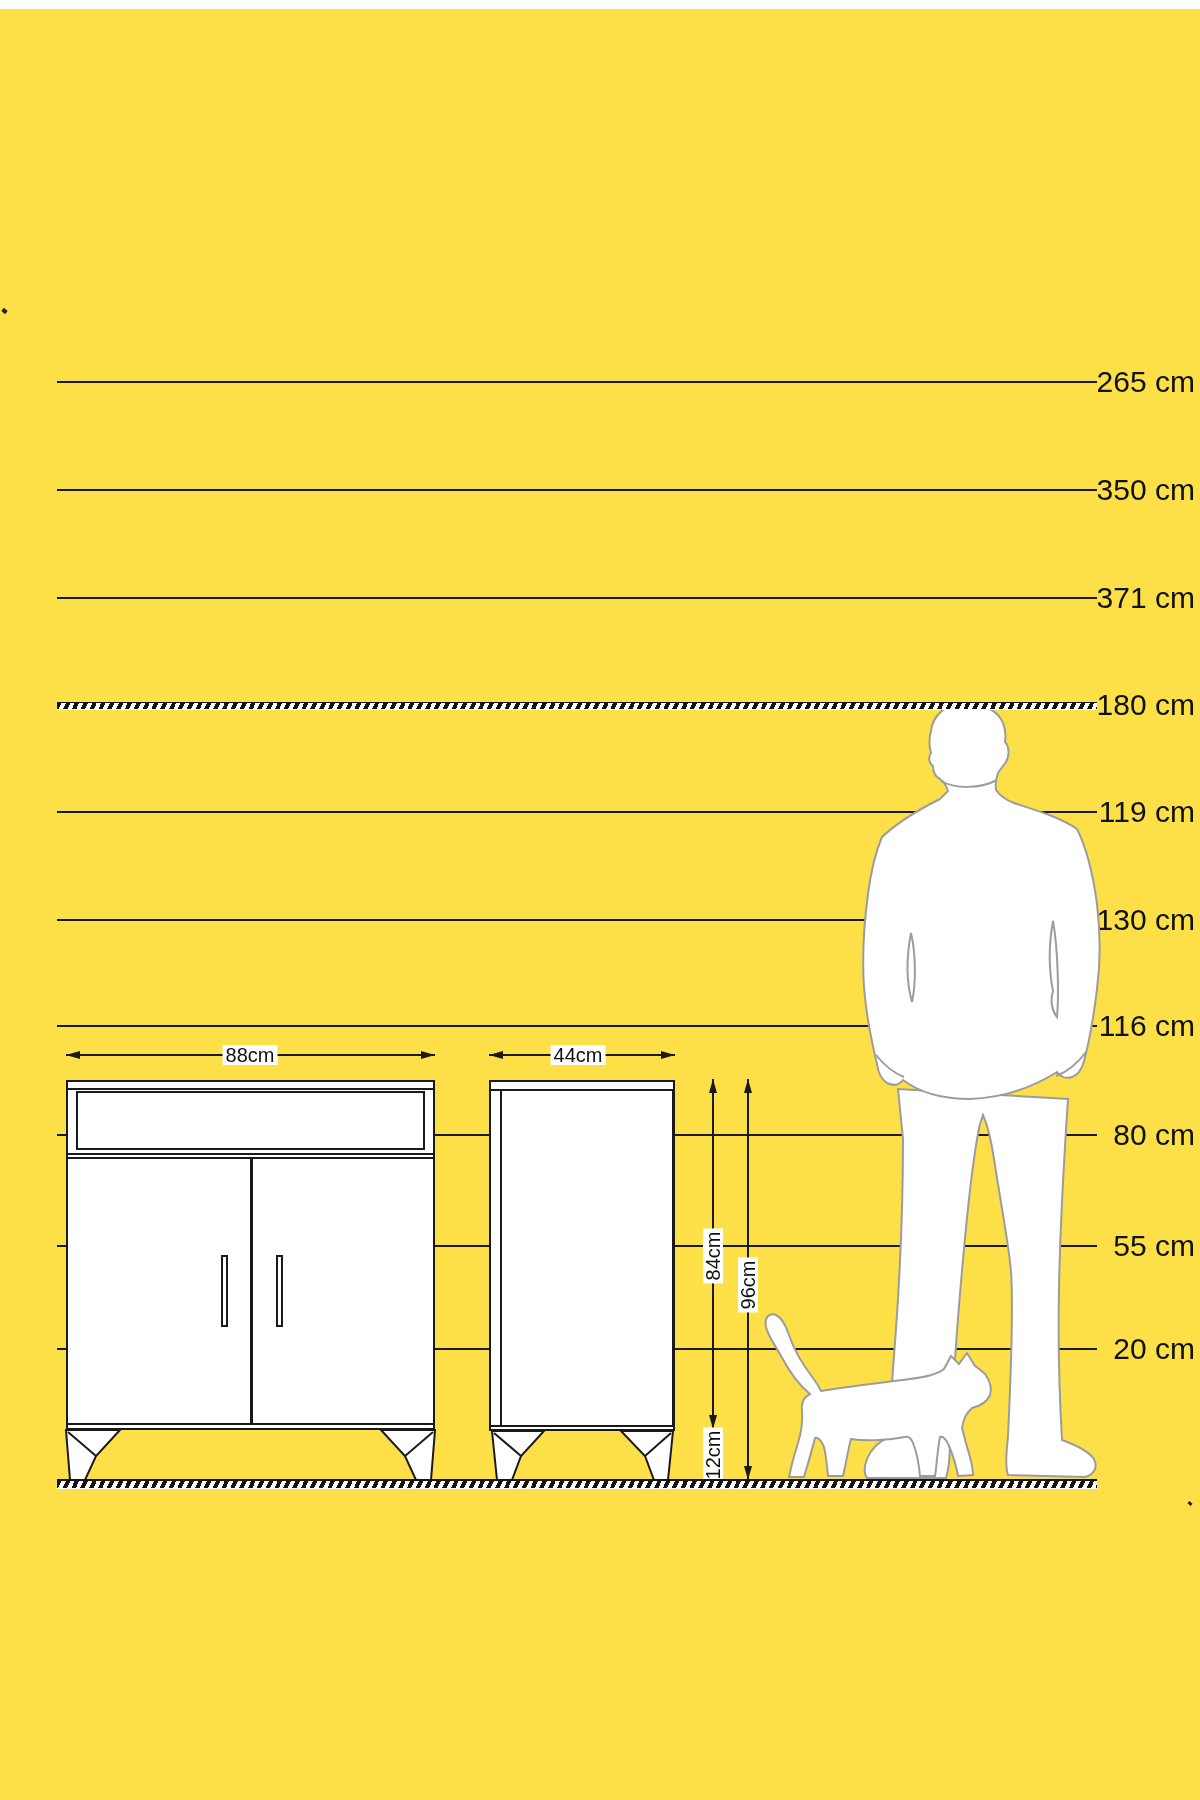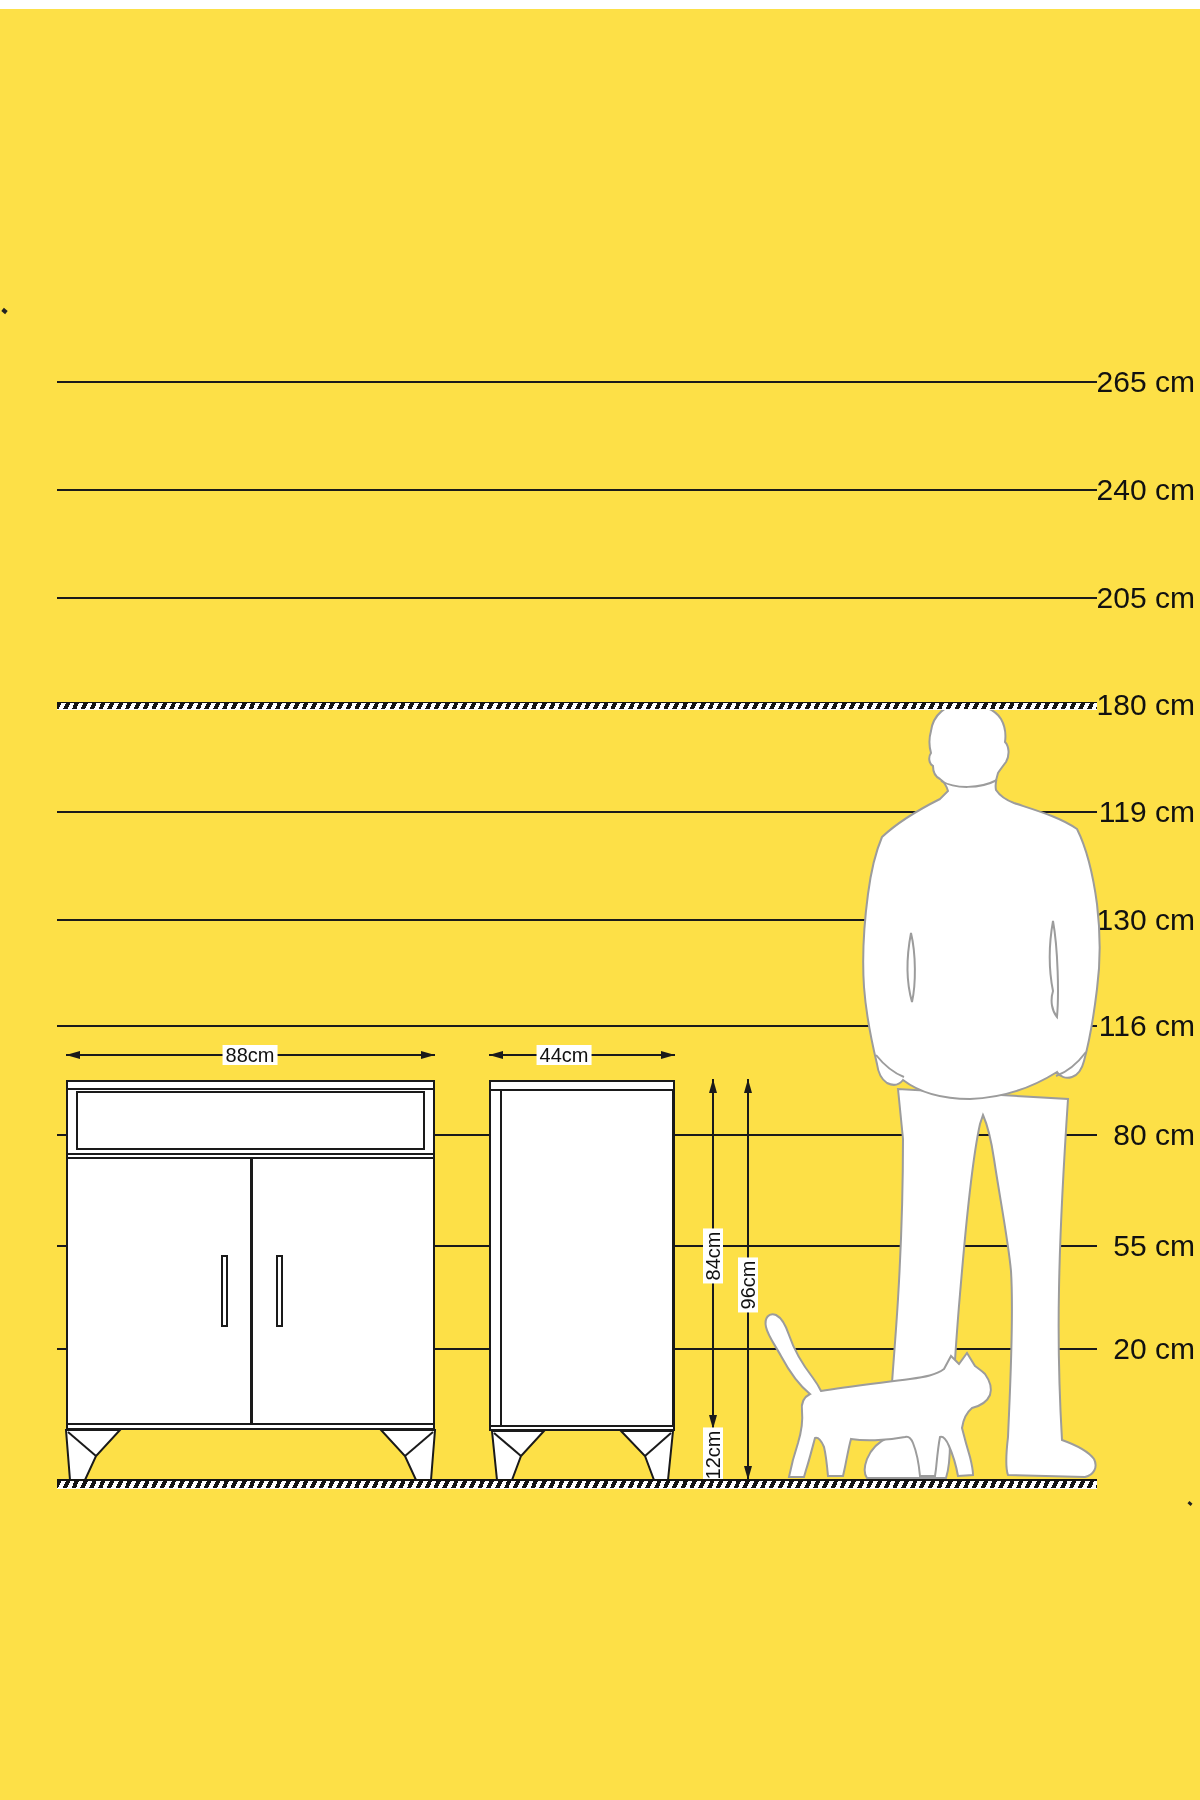--- a/index.html
+++ b/index.html
@@ -70,22 +70,22 @@
   <div class="refline" style="top:588px"></div>
   <div class="hatchline" style="top:693px;height:6px"></div>
   <div class="refline" style="top:802px"></div>
   <div class="refline" style="top:910px"></div>
   <div class="refline" style="top:1016px"></div>
   <div class="refline" style="top:1125px"></div>
   <div class="refline" style="top:1236px"></div>
   <div class="refline" style="top:1339px"></div>
 
   <div class="scale-label" style="top:373px">265 cm</div>
-  <div class="scale-label" style="top:481px">240 cm</div>
-  <div class="scale-label" style="top:589px">205 cm</div>
+  <div class="scale-label" style="top:481px">350 cm</div>
+  <div class="scale-label" style="top:589px">371 cm</div>
   <div class="scale-label" style="top:696px">180 cm</div>
   <div class="scale-label" style="top:803px">119 cm</div>
   <div class="scale-label" style="top:911px">130 cm</div>
   <div class="scale-label" style="top:1017px">116 cm</div>
   <div class="scale-label" style="top:1126px">80 cm</div>
   <div class="scale-label" style="top:1237px">55 cm</div>
   <div class="scale-label" style="top:1340px">20 cm</div>
 
   <div class="cabinet" style="left:66px;top:1071px;width:369px;height:350px">
     <div class="cab-line" style="left:0;top:6px;width:365px;height:2px"></div>
@@ -188,21 +188,21 @@
         C800,1377 789,1362 781,1347 C775,1336 768,1327 766,1318
         C764,1309 769,1303 776,1306 C782,1309 786,1317 789,1326
         C794,1341 803,1356 813,1369 C816,1373 819,1378 821,1382
         C845,1378 880,1374 910,1370 C925,1368 936,1366 944,1360
         L951,1347 L959,1355 L967,1344 L975,1357
         C979,1360 982,1362 985,1365 Z"></path>
     </g>
   </svg>
 
   <div class="dim-text" style="left:250px;top:1046px">88cm</div>
-  <div class="dim-text" style="left:564px;top:1046px">44cm</div>
+  <div class="dim-text" style="left:578px;top:1046px">44cm</div>
   <div class="dim-text vert" style="left:713px;top:1247px">84cm</div>
   <div class="dim-text vert" style="left:748px;top:1276px">96cm</div>
   <div class="dim-text vert" style="left:713px;top:1446px">12cm</div>
 
   <div class="hatchline" style="top:1470px;height:7px;border-top:2px solid #141414"></div>
 
   <div class="artifact" style="left:2px;top:300px;width:5px;height:4px;transform:rotate(40deg)"></div>
   <div class="artifact" style="left:1188px;top:1493px;width:4px;height:3px;transform:rotate(40deg)"></div>
 
 </div>

